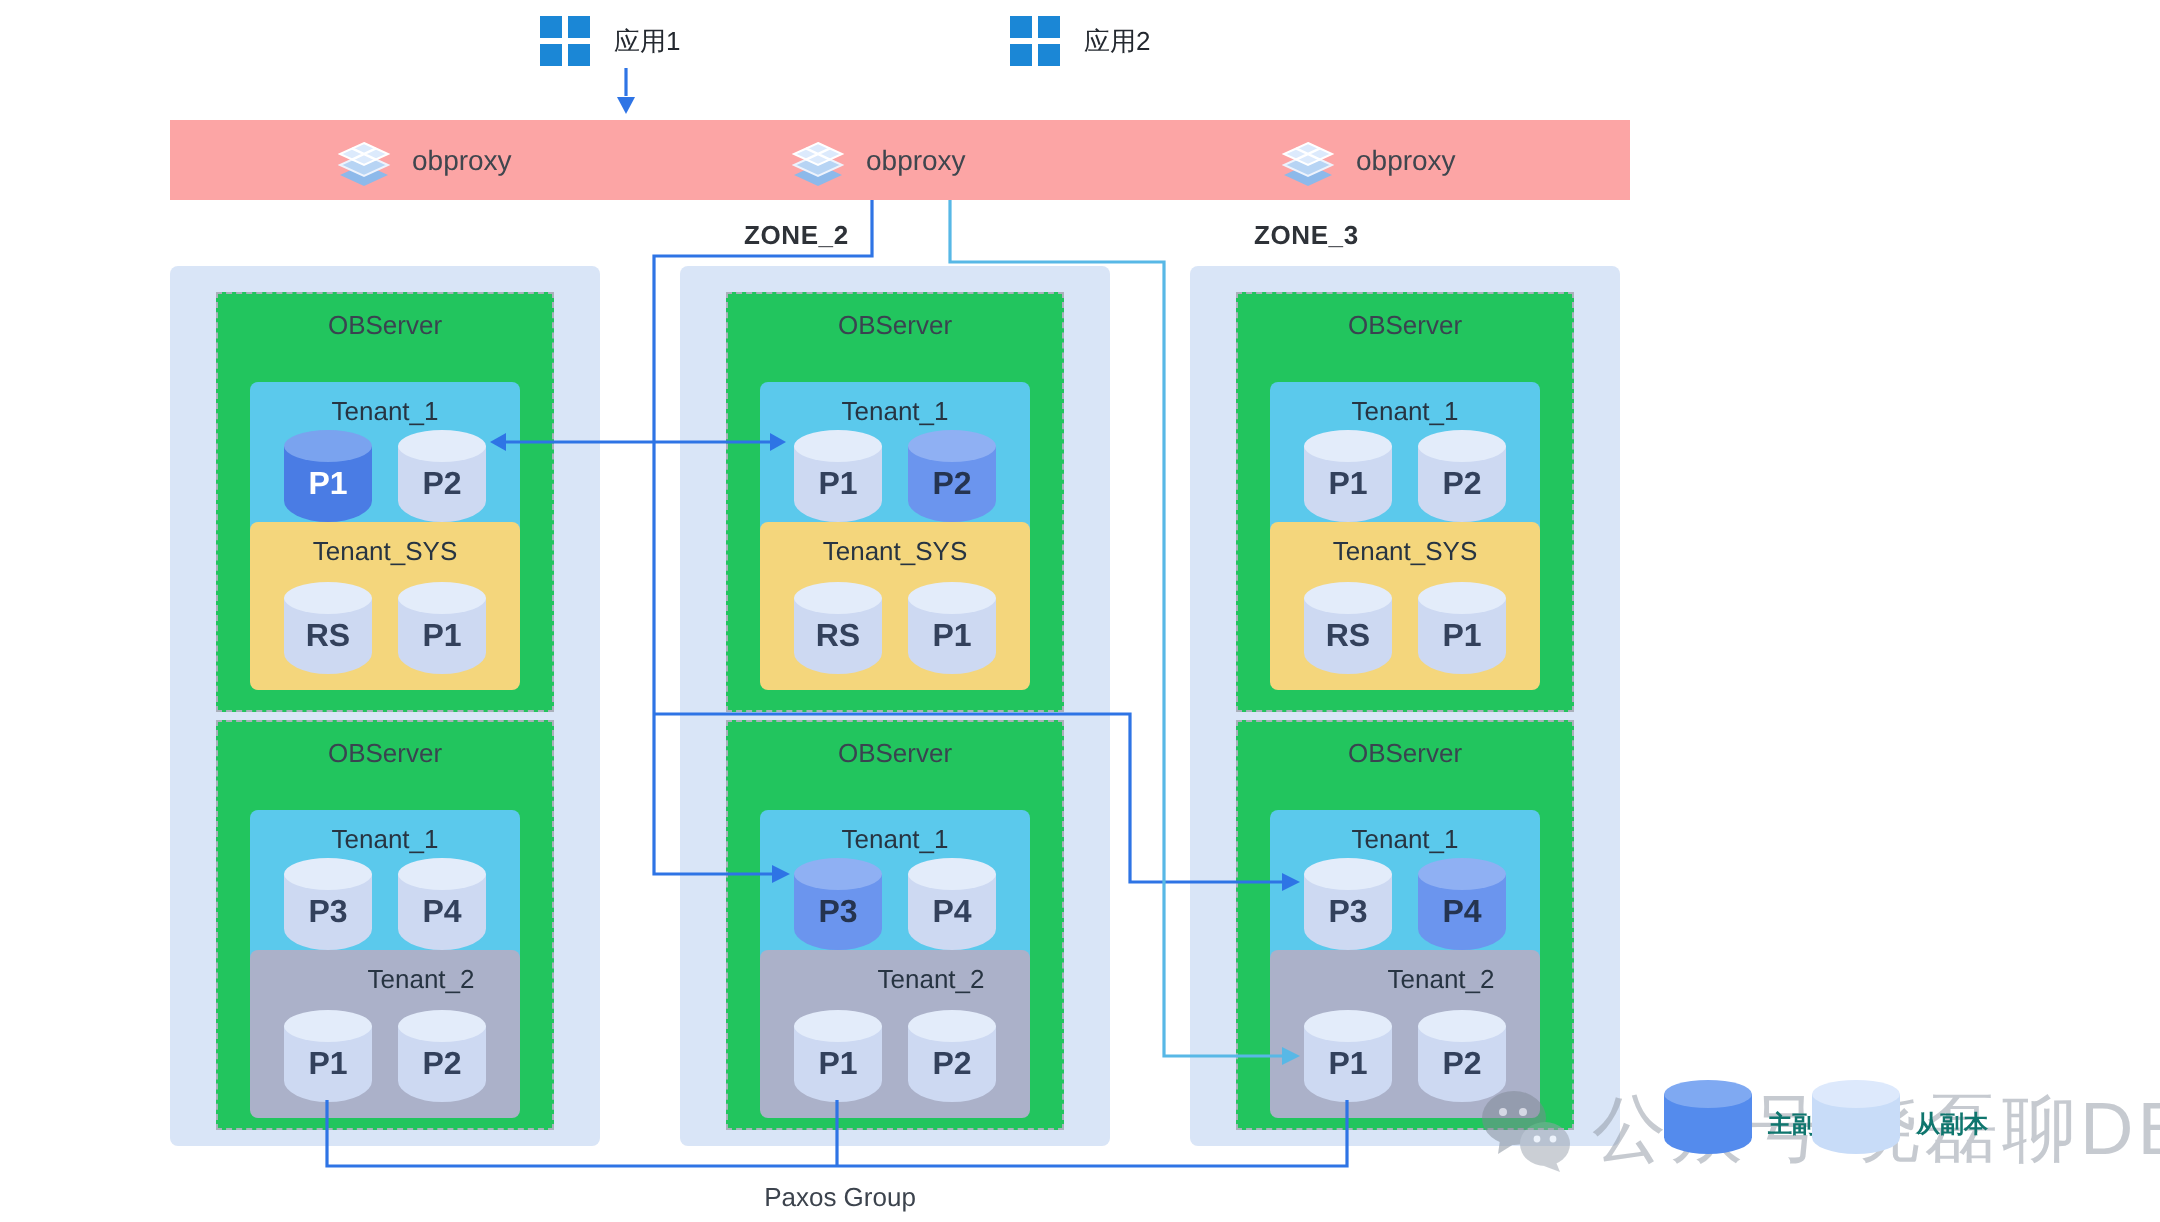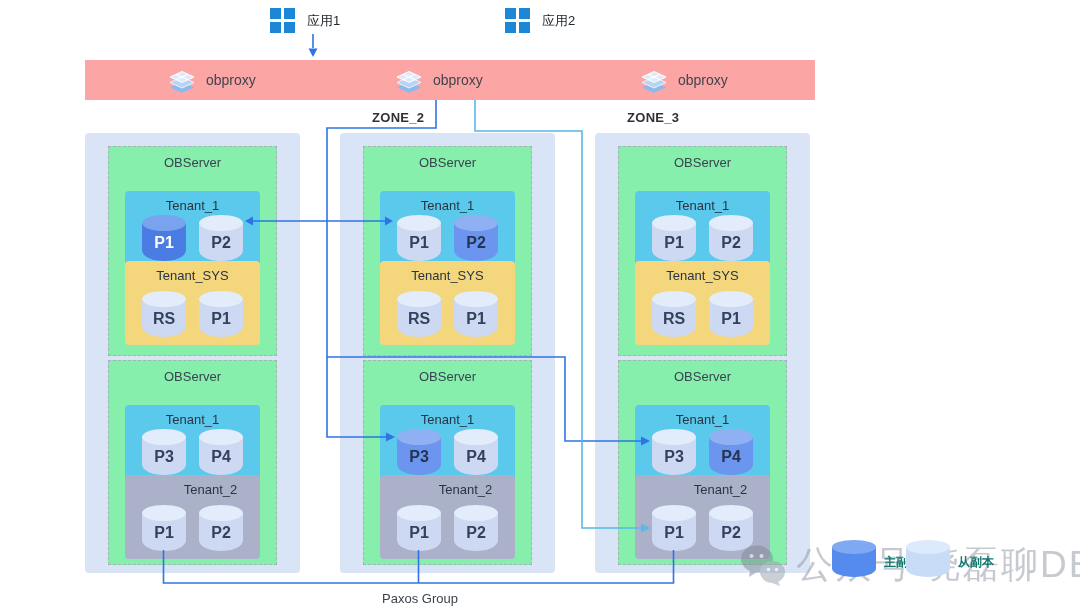--- a/index.html
+++ b/index.html
@@ -11,21 +11,21 @@
   .app-icon i{background:#1b87d6;display:block;}
   .app-label{font-size:13px;color:#23282f;}
   
   .proxy-bar{position:absolute;left:85px;top:60px;width:730px;height:40px;background:#fca5a5;}
   .proxy-item{position:absolute;top:0;height:40px;display:flex;align-items:center;gap:10px;}
   .proxy-label{font-size:14px;color:#3f464e;}
   
   .zone{position:absolute;top:110px;width:215px;height:463px;}
   .zone-label{height:23px;padding-left:32px;font-size:13px;font-weight:700;color:#2e3238;letter-spacing:.3px;}
   .zone-box{position:absolute;top:23px;left:0;width:215px;height:440px;background:#d9e5f7;border-radius:4px;}
-  .server{position:absolute;left:23px;width:169px;background:#86efac;border:1px dashed #aab0bb;box-sizing:border-box;}
+  .server{position:absolute;left:23px;width:169px;background:#22c55e;border:1px dashed #aab0bb;box-sizing:border-box;}
   .server.s0{top:13px;height:210px;}
   .server.s1{top:227px;height:205px;}
   .server-title{text-align:center;padding-top:8px;font-size:13px;color:#3a4350;}
   .tenant{position:absolute;left:16px;width:135px;border-radius:4px;box-sizing:border-box;}
   .tenant.t0{top:44px;height:78px;}
   .tenant.t1{top:114px;height:84px;}
   .tenant.user{background:#5bc9ec;}
   .tenant.sys{background:#f4d67c;}
   .tenant.t2{background:#abb1c9;padding-left:36px;}
   .tenant-title{text-align:center;margin-top:7px;font-size:13px;color:#273442;}

